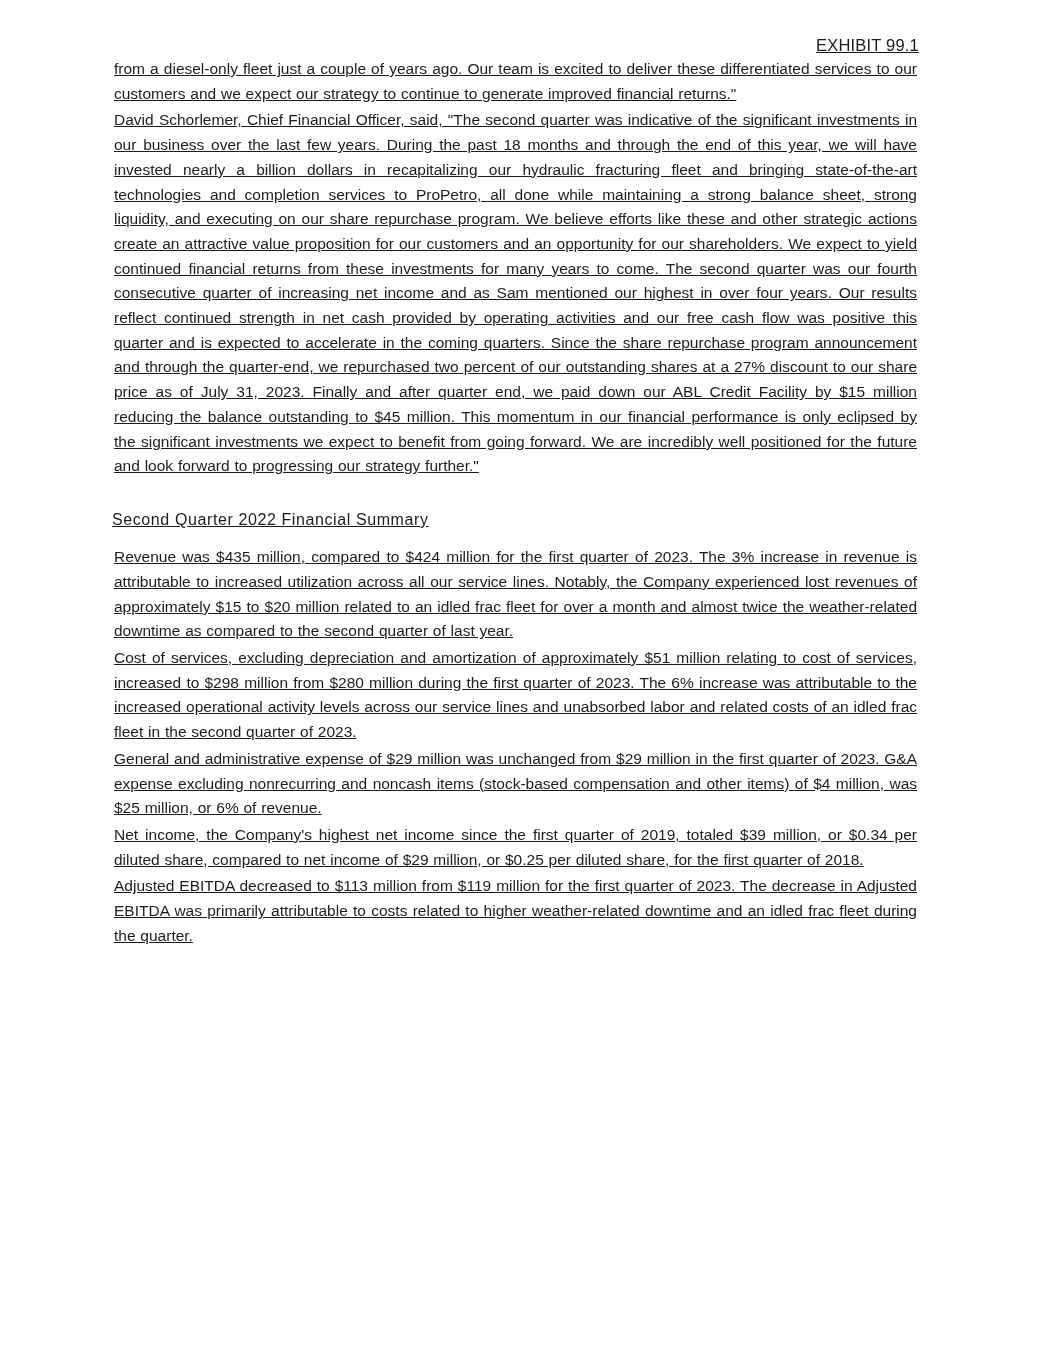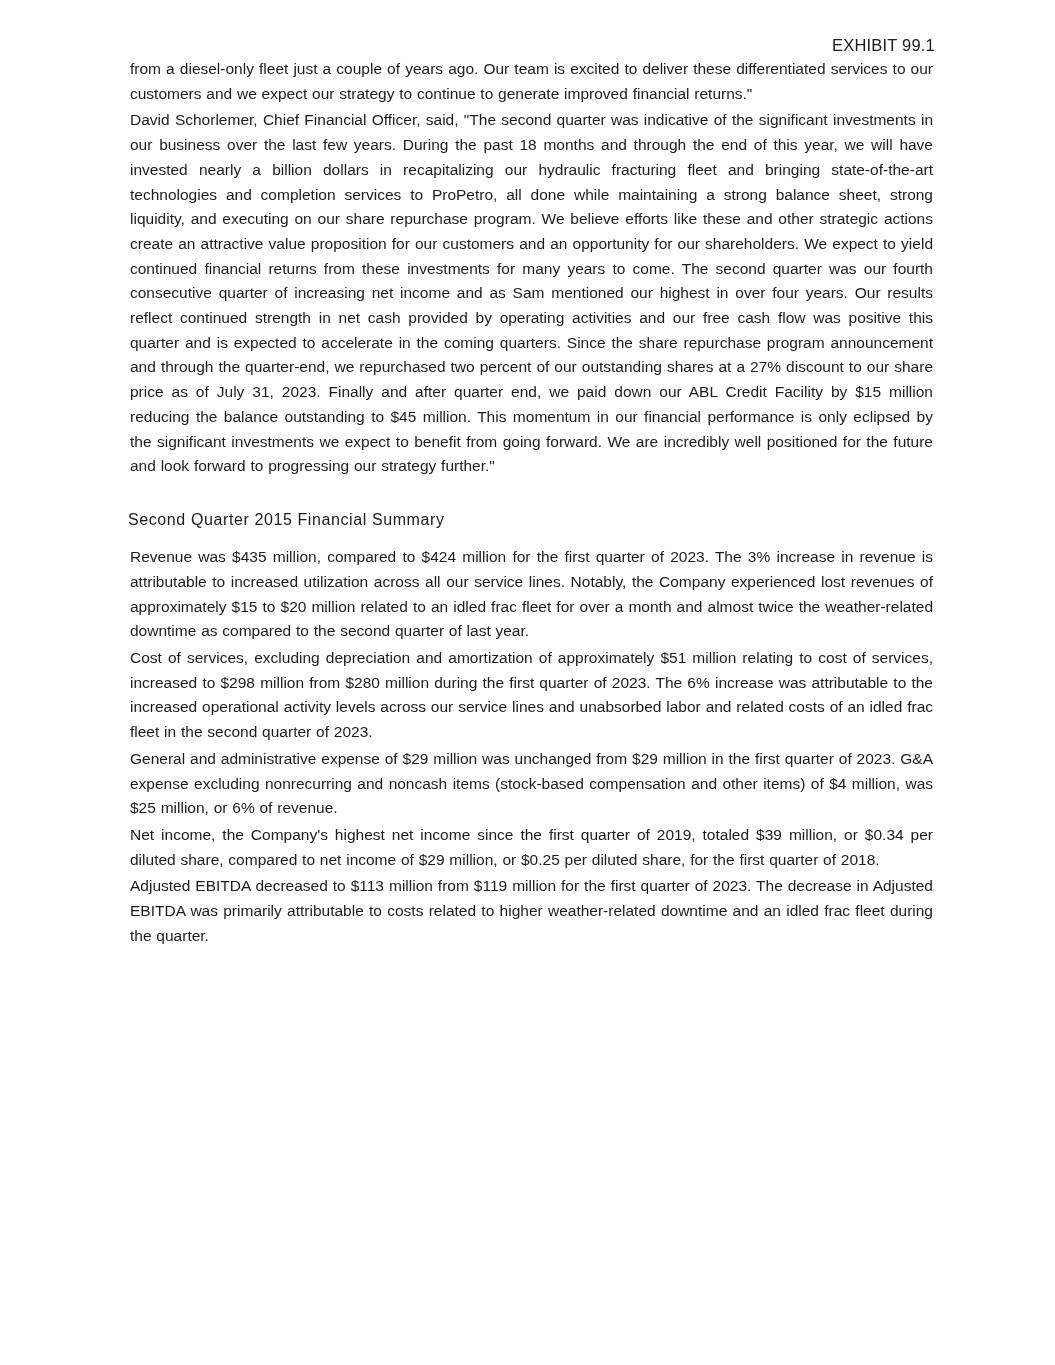--- a/index.html
+++ b/index.html
@@ -11,23 +11,24 @@
     position: relative;
     width: 1055px;
     height: 1365px;
     background: #ffffff;
     font-family: "Liberation Sans", sans-serif;
     color: #1c1c1c;
     overflow: hidden;
   }
   .content {
     position: absolute;
-    left: 128px;
+    left: 112px;
     top: 0;
     width: 807px;
+    text-decoration: underline;
   }
   .exhibit-label {
     margin-top: 35px;
     text-align: right;
     font-size: 16.5px;
     line-height: 20px;
     letter-spacing: 0.2px;
   }
   p.body-par {
     font-size: 15.5px;
@@ -56,21 +57,21 @@
 
 <div class="page">
   <div class="content">
 
     <div class="exhibit-label">EXHIBIT 99.1</div>
 
     <p class="body-par par-intro">from a diesel-only fleet just a couple of years ago. Our team is excited to deliver these differentiated services to our customers and we expect our strategy to continue to generate improved financial returns."</p>
 
     <p class="body-par par-cfo">David Schorlemer, Chief Financial Officer, said, "The second quarter was indicative of the significant investments in our business over the last few years. During the past 18 months and through the end of this year, we will have invested nearly a billion dollars in recapitalizing our hydraulic fracturing fleet and bringing state-of-the-art technologies and completion services to ProPetro, all done while maintaining a strong balance sheet, strong liquidity, and executing on our share repurchase program. We believe efforts like these and other strategic actions create an attractive value proposition for our customers and an opportunity for our shareholders. We expect to yield continued financial returns from these investments for many years to come. The second quarter was our fourth consecutive quarter of increasing net income and as Sam mentioned our highest in over four years. Our results reflect continued strength in net cash provided by operating activities and our free cash flow was positive this quarter and is expected to accelerate in the coming quarters. Since the share repurchase program announcement and through the quarter-end, we repurchased two percent of our outstanding shares at a 27% discount to our share price as of July 31, 2023. Finally and after quarter end, we paid down our ABL Credit Facility by $15 million reducing the balance outstanding to $45 million. This momentum in our financial performance is only eclipsed by the significant investments we expect to benefit from going forward. We are incredibly well positioned for the future and look forward to progressing our strategy further."</p>
 
-    <h2 class="section-heading">Second Quarter 2015 Financial Summary</h2>
+    <h2 class="section-heading">Second Quarter 2022 Financial Summary</h2>
 
     <p class="body-par par-revenue">Revenue was $435 million, compared to $424 million for the first quarter of 2023. The 3% increase in revenue is attributable to increased utilization across all our service lines. Notably, the Company experienced lost revenues of approximately $15 to $20 million related to an idled frac fleet for over a month and almost twice the weather-related downtime as compared to the second quarter of last year.</p>
 
     <p class="body-par par-cost">Cost of services, excluding depreciation and amortization of approximately $51 million relating to cost of services, increased to $298 million from $280 million during the first quarter of 2023. The 6% increase was attributable to the increased operational activity levels across our service lines and unabsorbed labor and related costs of an idled frac fleet in the second quarter of 2023.</p>
 
     <p class="body-par par-ga">General and administrative expense of $29 million was unchanged from $29 million in the first quarter of 2023. G&amp;A expense excluding nonrecurring and noncash items (stock-based compensation and other items) of $4 million, was $25 million, or 6% of revenue.</p>
 
     <p class="body-par par-netinc">Net income, the Company's highest net income since the first quarter of 2019, totaled $39 million, or $0.34 per diluted share, compared to net income of $29 million, or $0.25 per diluted share, for the first quarter of 2018.</p>
 
     <p class="body-par par-ebitda">Adjusted EBITDA decreased to $113 million from $119 million for the first quarter of 2023. The decrease in Adjusted EBITDA was primarily attributable to costs related to higher weather-related downtime and an idled frac fleet during the quarter.</p>

